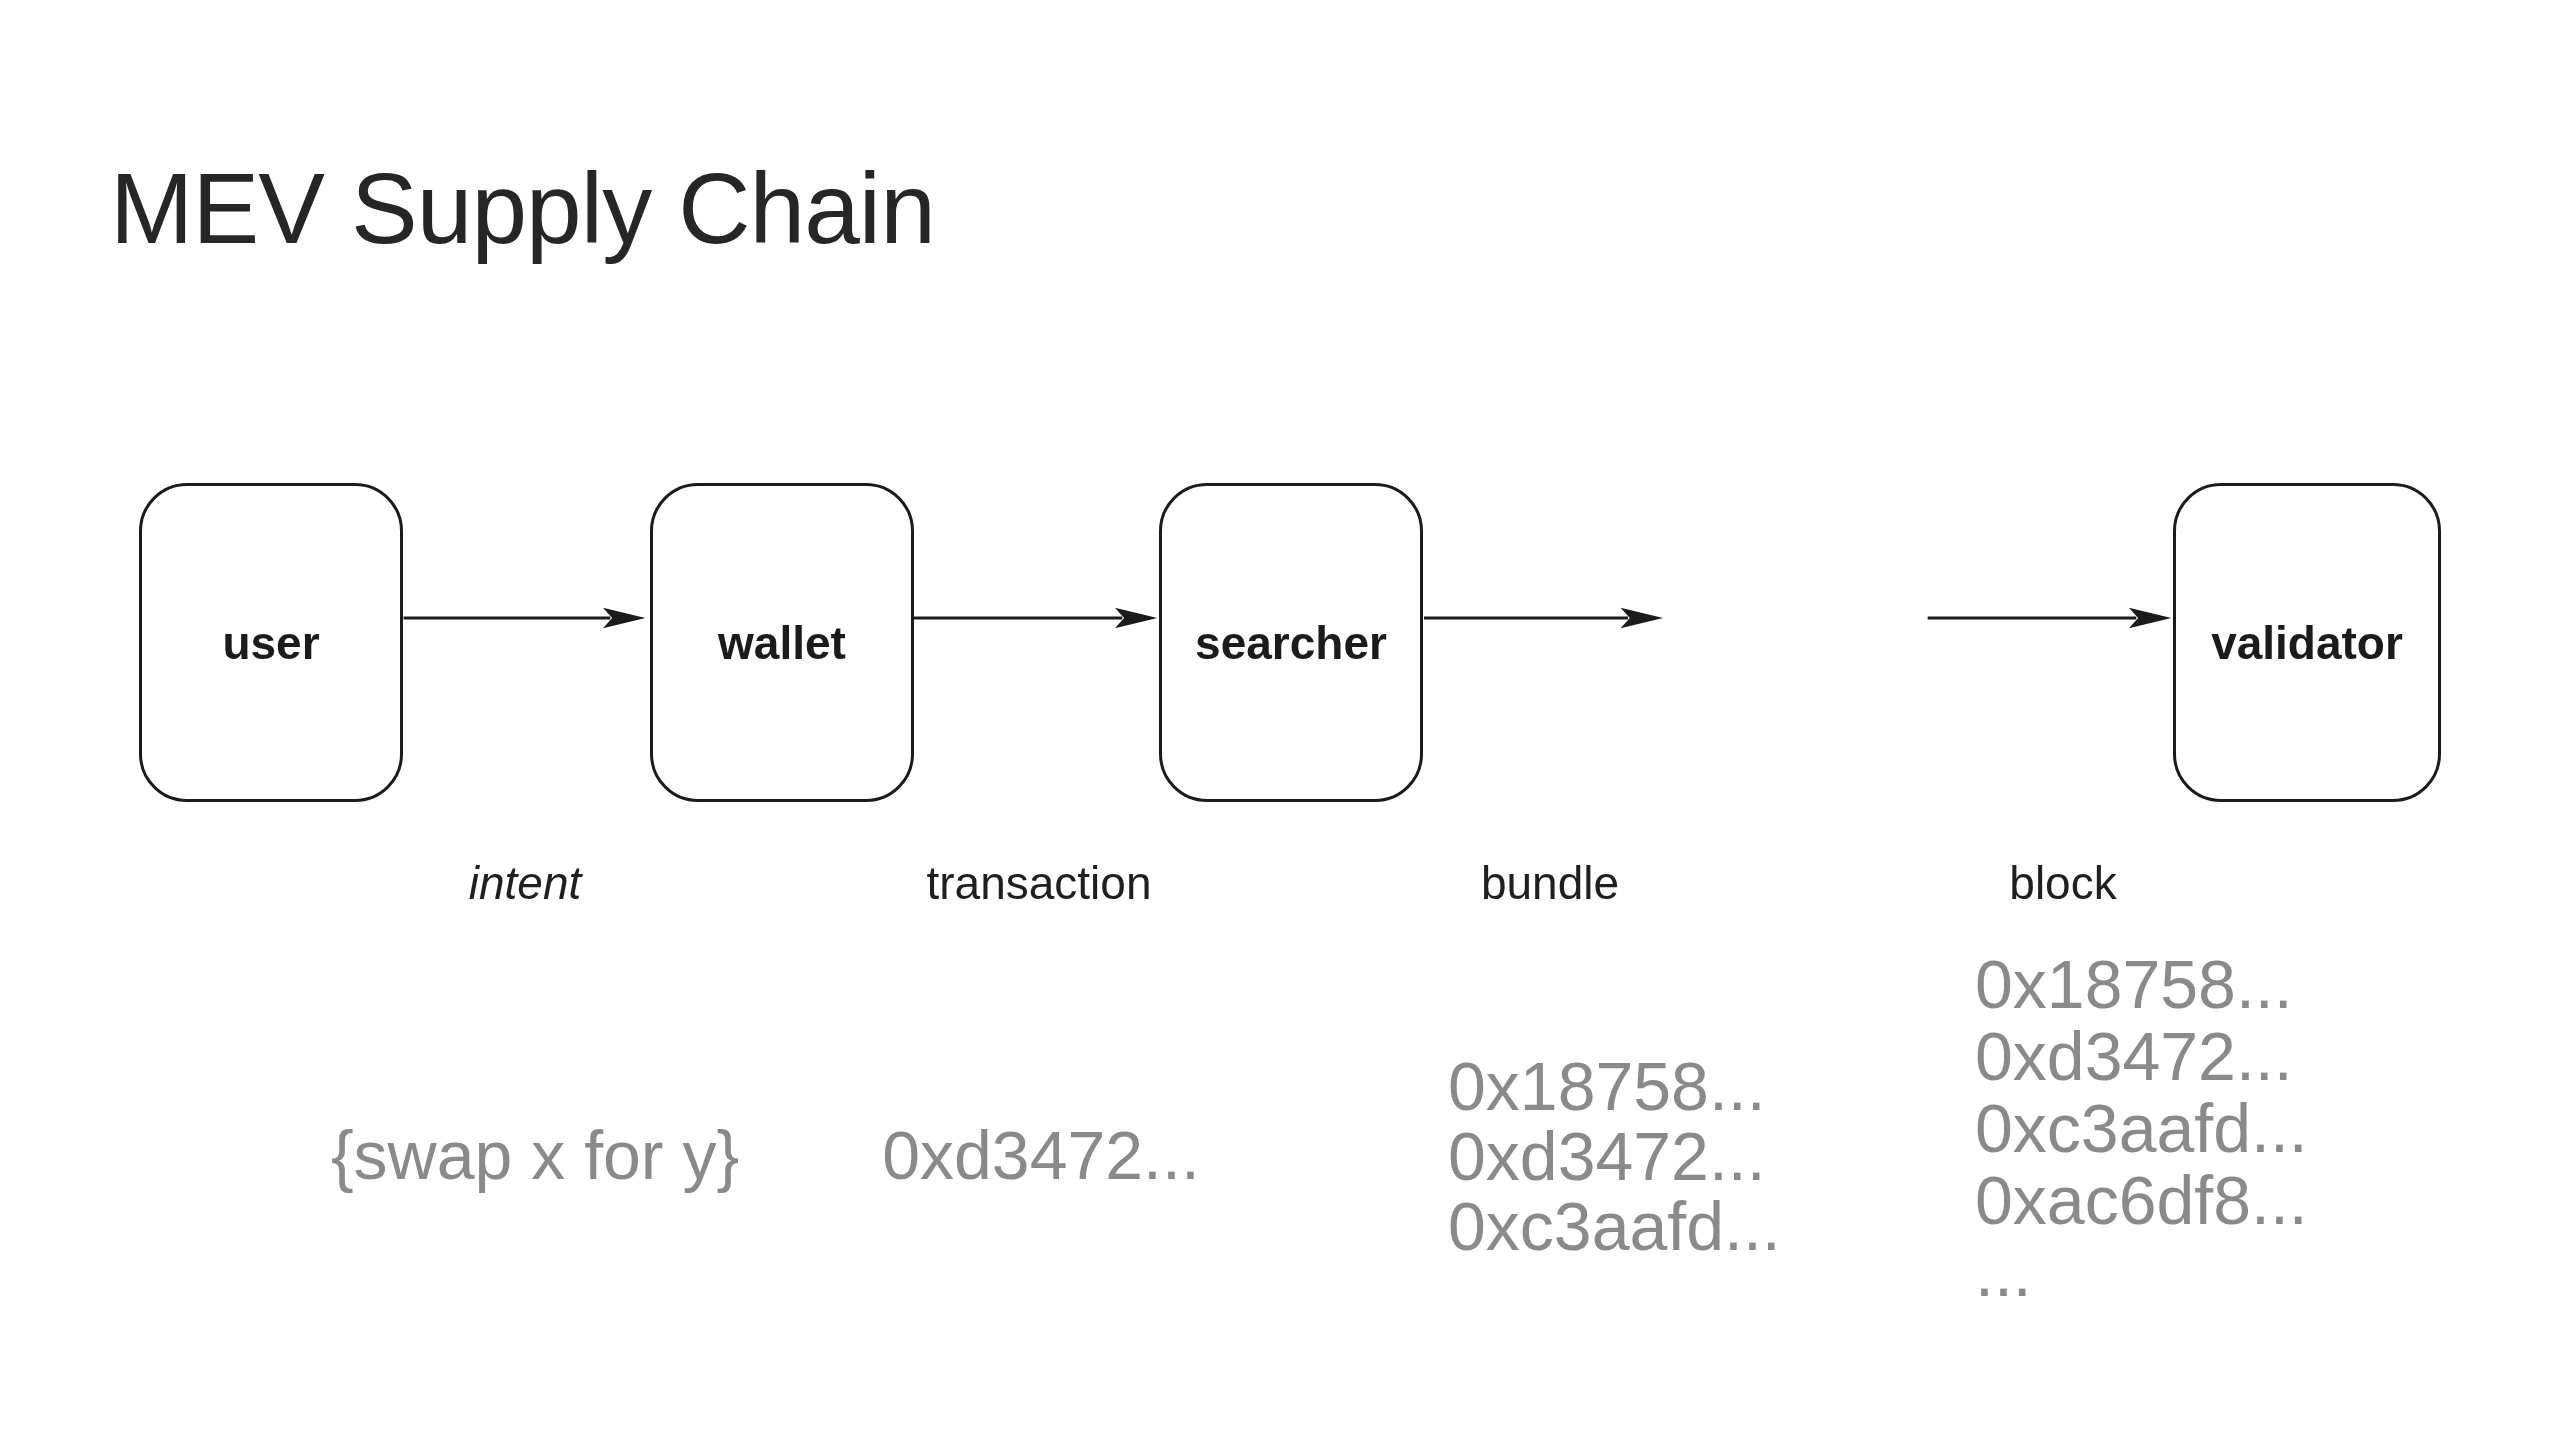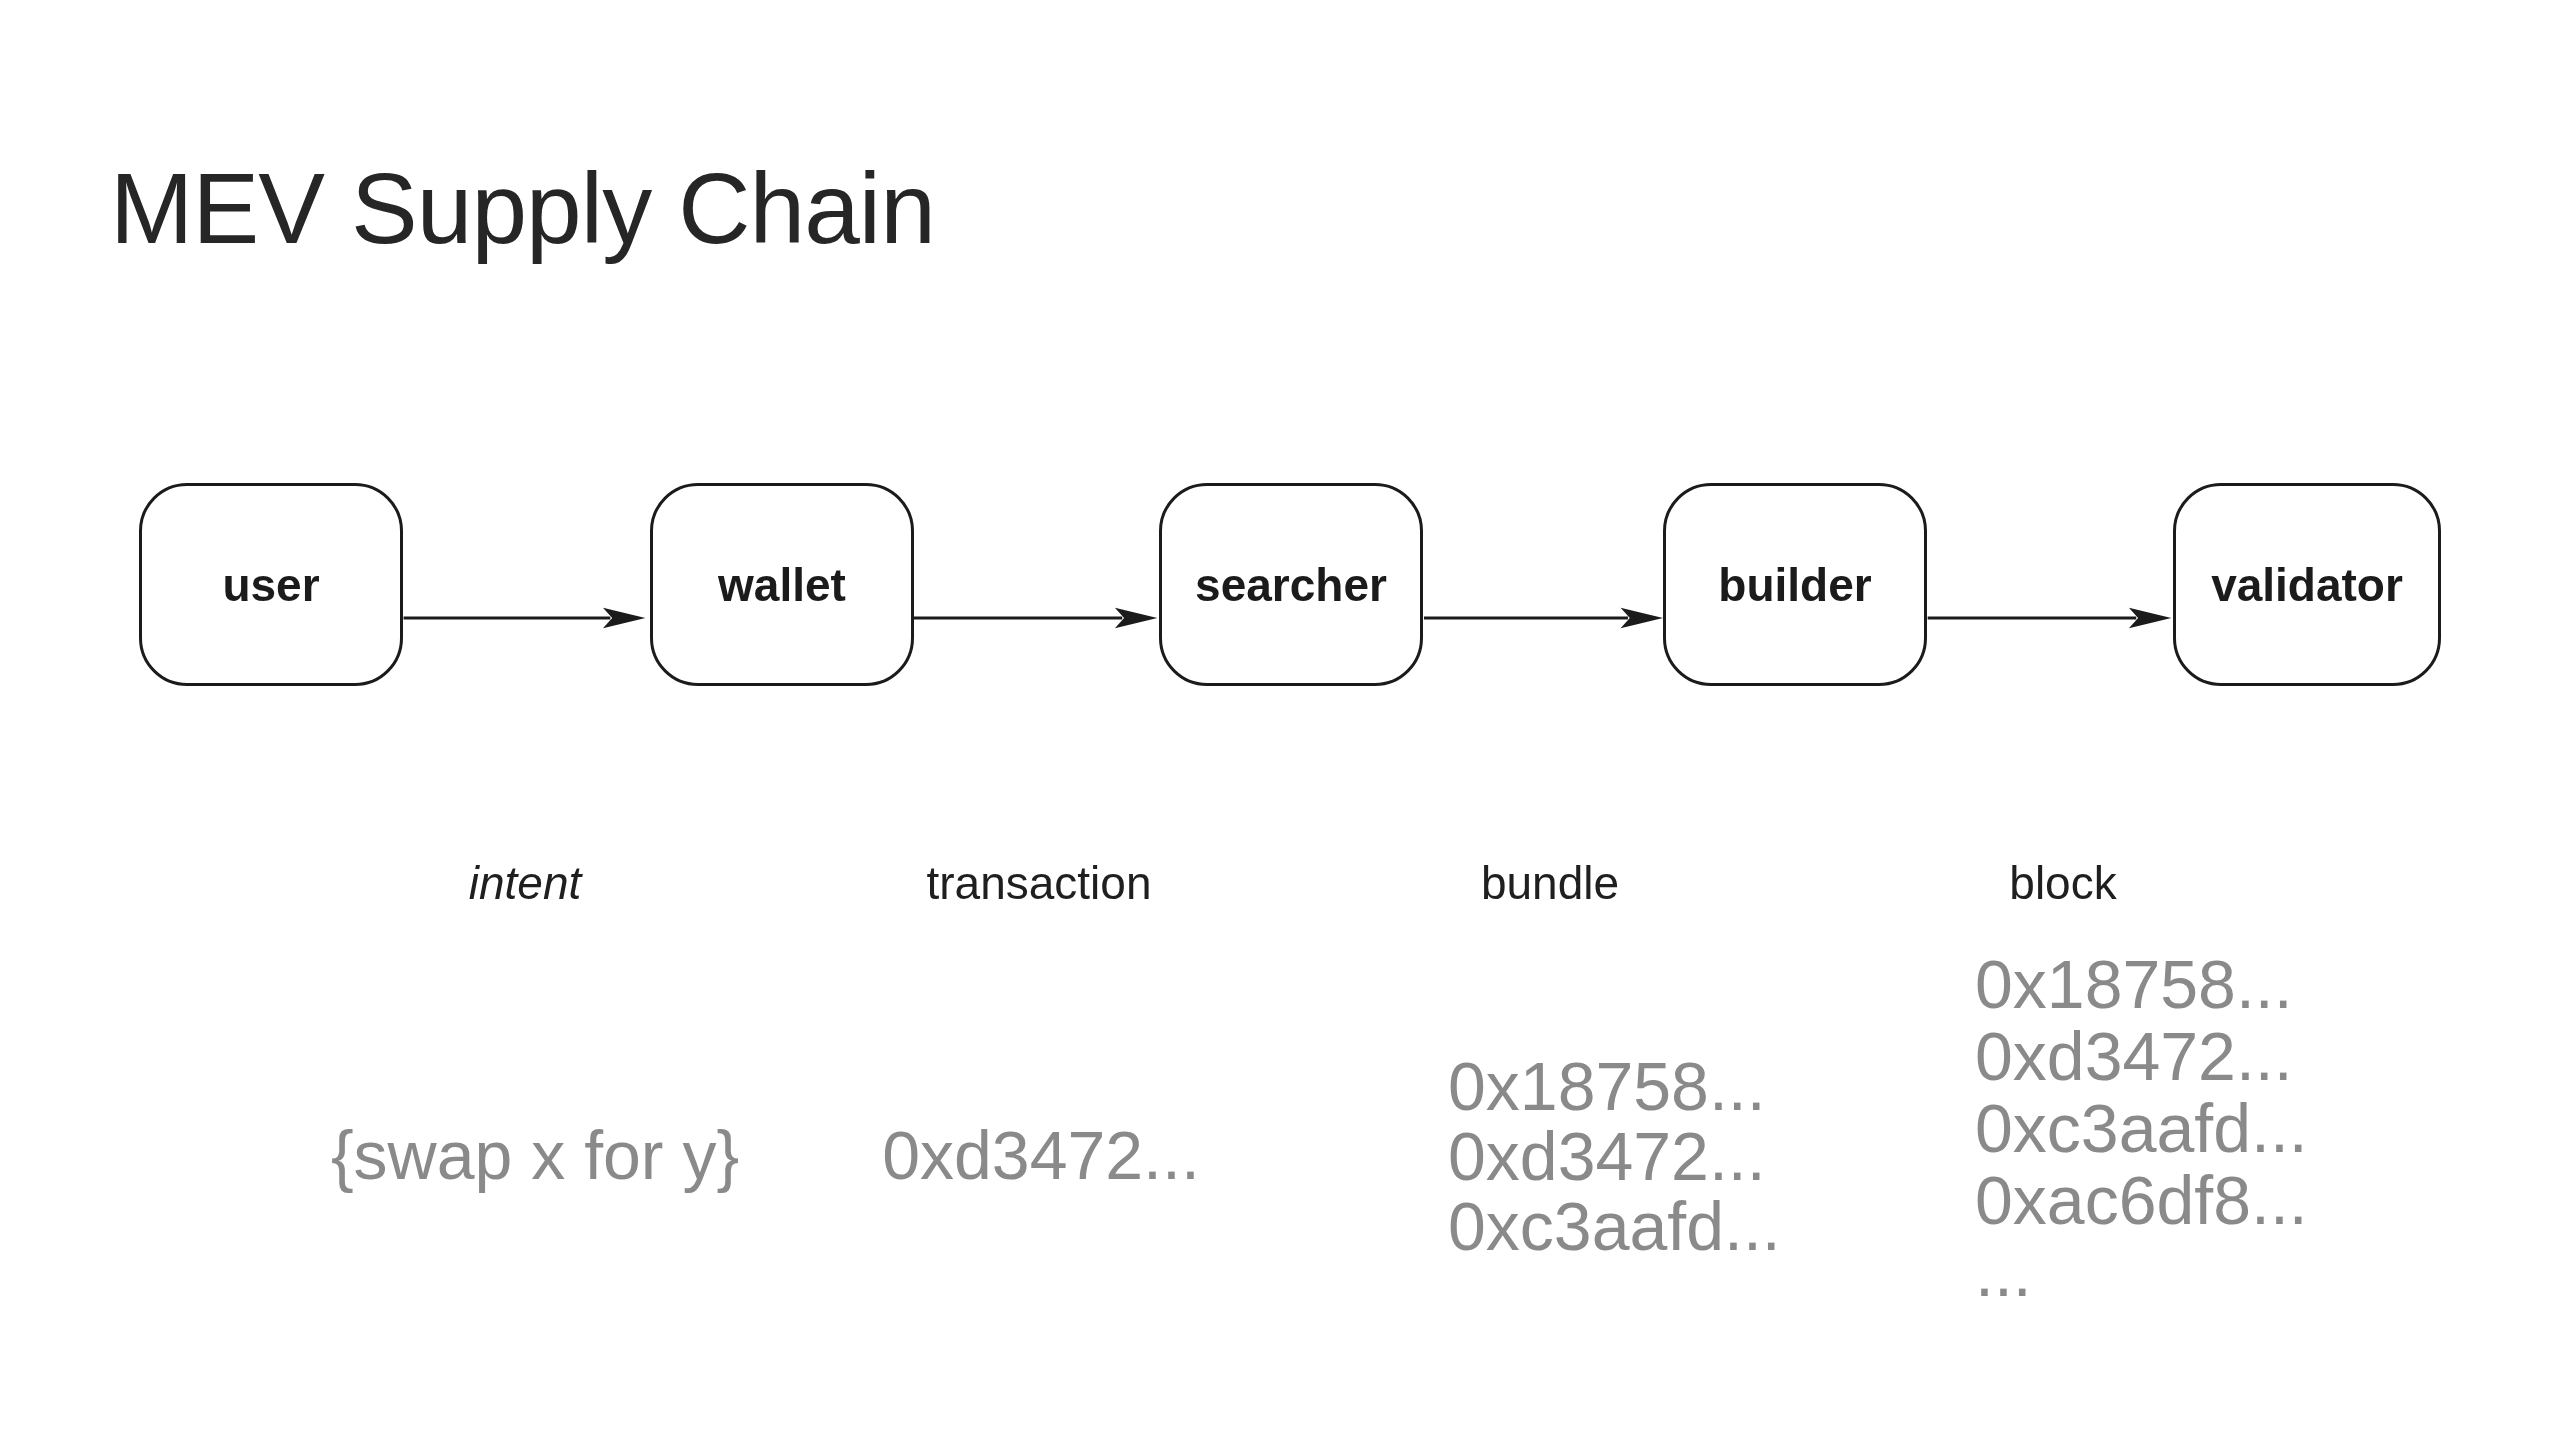--- a/index.html
+++ b/index.html
@@ -25,21 +25,21 @@
     line-height: 1;
     font-weight: 400;
     color: #262626;
     letter-spacing: -0.9px;
     white-space: nowrap;
   }
   .node {
     position: absolute;
     top: 483px;
     width: 264px;
-    height: 203px;
+    height: 319px;
     box-sizing: border-box;
     background: #ffffff;
     border: 3.7px solid #1b1b1b;
     border-radius: 48px;
     display: flex;
     align-items: center;
     justify-content: center;
   }
   .node span {
     font-size: 46px;
@@ -84,23 +84,20 @@
 
   <div class="node" style="left:139px;">
     <span>user</span>
   </div>
   <div class="node" style="left:650px;">
     <span>wallet</span>
   </div>
   <div class="node" style="left:1159px;">
     <span>searcher</span>
   </div>
-  <div class="node" style="left:1663px;">
-    <span>builder</span>
-  </div>
   <div class="node" style="left:2173px;width:268px;">
     <span>validator</span>
   </div>
 
   <svg class="arrow" style="left:403px;" width="243" height="24" viewBox="0 0 262 26">
     <line x1="0" y1="13" x2="224" y2="13" stroke="#1b1b1b" stroke-width="3.2"></line>
     <polygon points="216,2 262,13 216,24 226,13" fill="#1b1b1b"></polygon>
   </svg>
   <svg class="arrow" style="left:913px;" width="245" height="24" viewBox="0 0 264 26">
     <line x1="0" y1="13" x2="226" y2="13" stroke="#1b1b1b" stroke-width="3.2"></line>

